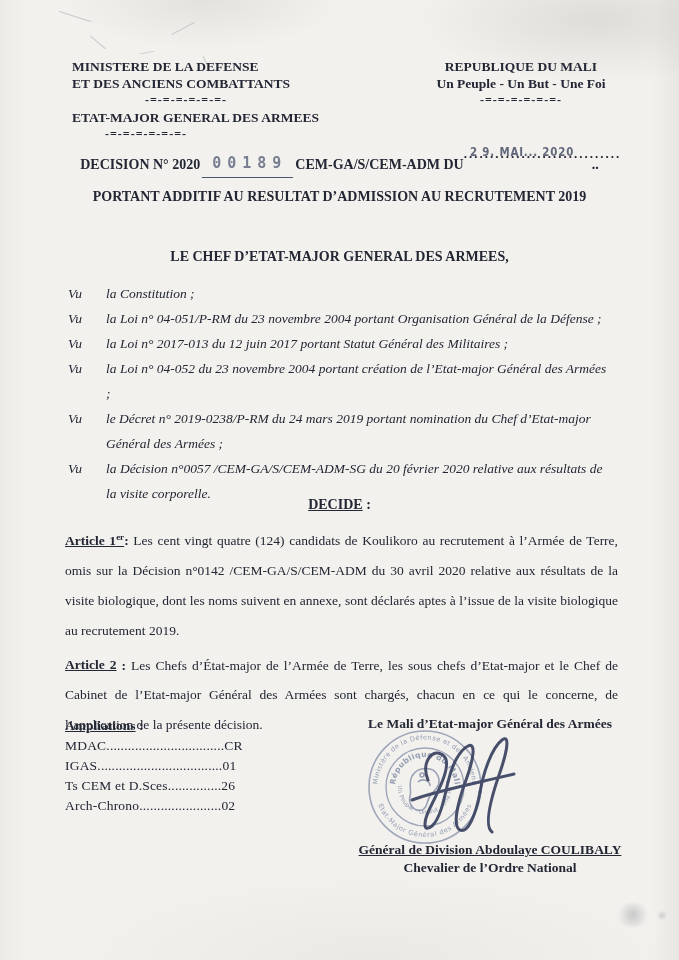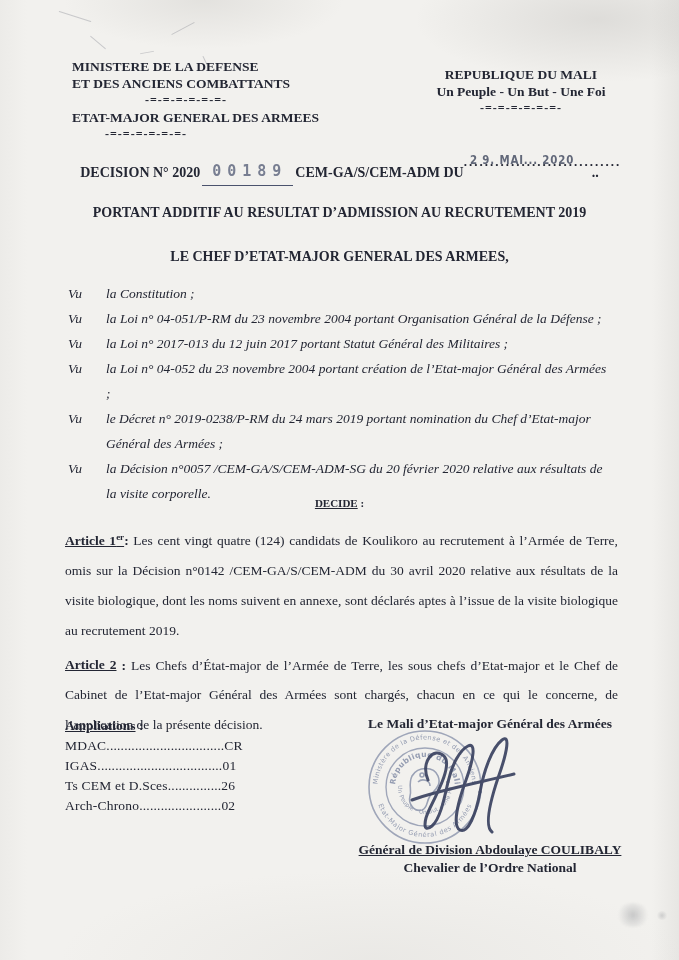--- a/index.html
+++ b/index.html
@@ -29,49 +29,49 @@
   .s3{left:88px;top:42px;width:20px;transform:rotate(40deg);}
   .s4{left:140px;top:52px;width:14px;transform:rotate(-10deg);}
   .s5{left:200px;top:60px;width:10px;transform:rotate(65deg);}
 
   .smudge{position:absolute;left:616px;top:903px;width:34px;height:24px;border-radius:50%;
     background:radial-gradient(circle, rgba(130,132,138,.38), transparent 72%);filter:blur(1px);}
   .smudge2{position:absolute;left:656px;top:911px;width:12px;height:9px;border-radius:50%;
     background:radial-gradient(circle, rgba(130,132,138,.30), transparent 70%);}
 
   .hdr-left{left:72px;top:58px;width:272px;font-size:13.5px;line-height:17px;}
-  .hdr-right{left:402px;top:58px;width:238px;font-size:13.5px;line-height:17px;text-align:center;margin-top:8px;}
+  .hdr-right{left:402px;top:58px;width:238px;font-size:13.5px;line-height:17px;text-align:center;}
   .sep{font-weight:bold;letter-spacing:1px;font-size:12px;}
   .sep-1{transform:translateX(-22px);text-align:center;}
   .sep-2{transform:translateX(-62px);text-align:center;}
 
   .title-block{left:60px;top:146px;width:559px;font-size:14px;line-height:28px;font-weight:bold;text-align:center;}
   .title-line1{white-space:nowrap;}
   .stamp-num{
     display:inline-block;position:relative;top:-1px;
     font-family:"DejaVu Sans Mono",monospace;font-weight:bold;
     font-size:15px;letter-spacing:6px;color:#6b7288;opacity:.9;
-    padding:0 6px 0 10px;border-bottom:1.6px solid #3a4260;margin:12px 2px;text-align:center;
+    padding:0 6px 0 10px;border-bottom:1.6px solid #3a4260;margin:4px 2px;text-align:center;
   }
   .stamp-date-wrap{display:inline-block;position:relative;width:128px;height:18px;vertical-align:baseline;}
   .leader-dots{position:absolute;left:0;bottom:1px;letter-spacing:2px;font-weight:bold;font-size:13px;}
   .stamp-date{
     position:absolute;left:6px;bottom:3px;
     font-family:"DejaVu Sans",sans-serif;font-weight:bold;
     font-size:12.5px;color:#565d70;opacity:.92;letter-spacing:1px;
     transform:scaleX(.82);transform-origin:left;white-space:nowrap;
   }
   .salutation{left:0;top:249px;width:679px;text-align:center;font-weight:bold;font-size:14px;}
 
   .vu-list{left:68px;top:281px;width:545px;font-size:13.5px;line-height:25px;}
   .vu-row{display:flex;font-style:italic;}
   .vu-label{width:38px;flex:0 0 38px;}
   .vu-text{flex:1;max-width:502px;}
 
-  .decide{left:0;top:497px;width:679px;text-align:center;font-weight:bold;font-size:11px;}
+  .decide{left:0;top:497px;width:679px;text-align:center;font-weight:bold;font-size:14px;}
 
   .articles{left:65px;top:521px;width:553px;font-size:13.5px;line-height:30px;text-align:justify;}
   .articles p{margin:0;}
   .art-label{font-weight:bold;text-decoration:underline;}
   .art-label sup{font-size:9px;}
   .art-sep{font-weight:bold;}
 
   .ampliations{left:65px;top:716px;width:260px;font-size:13.5px;line-height:20px;}
   .amp-items div{white-space:nowrap;letter-spacing:.2px;}
 

